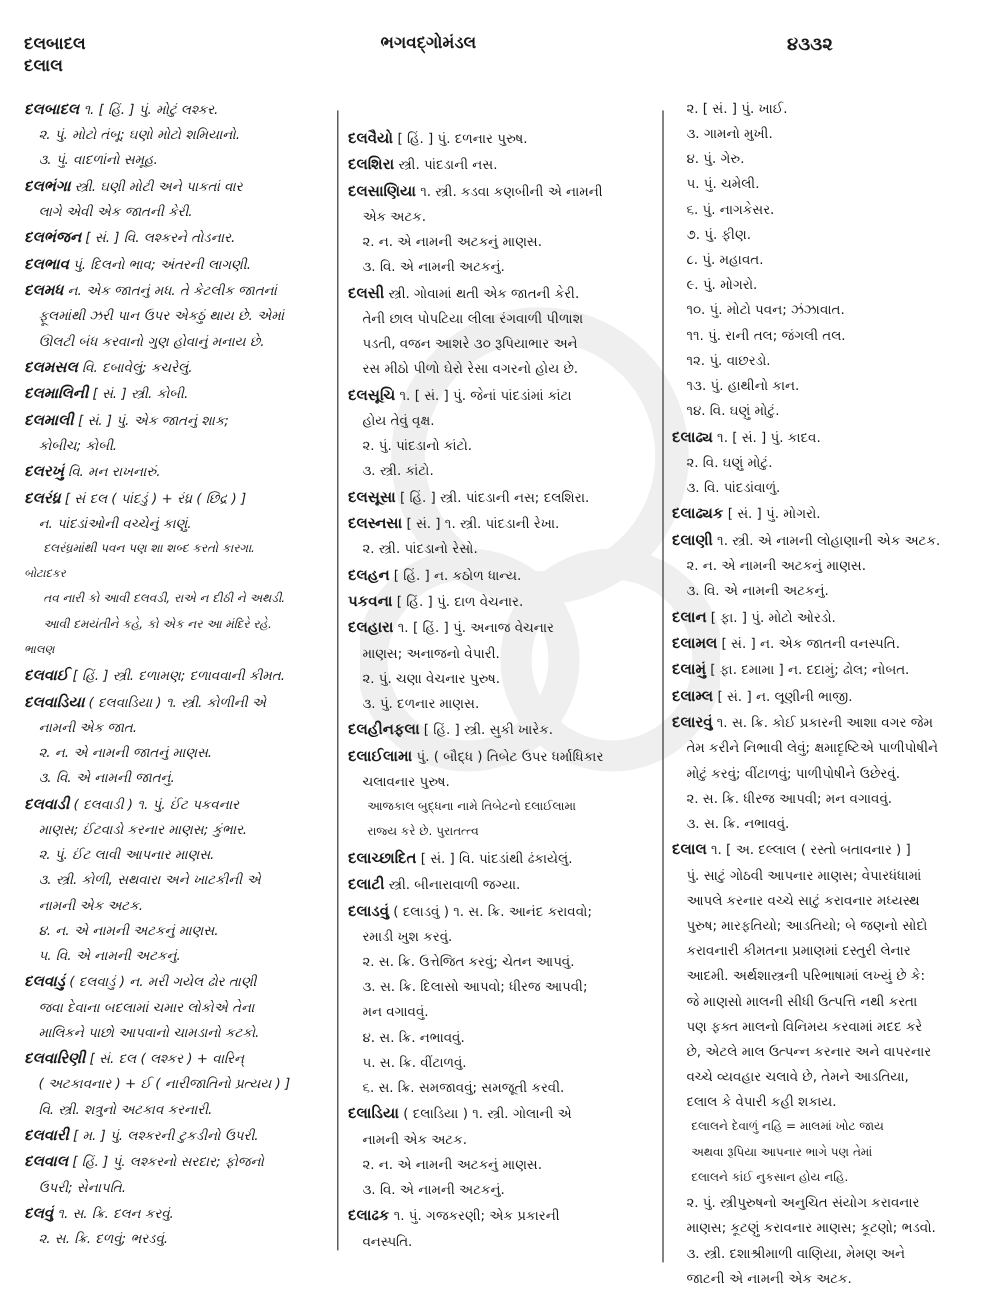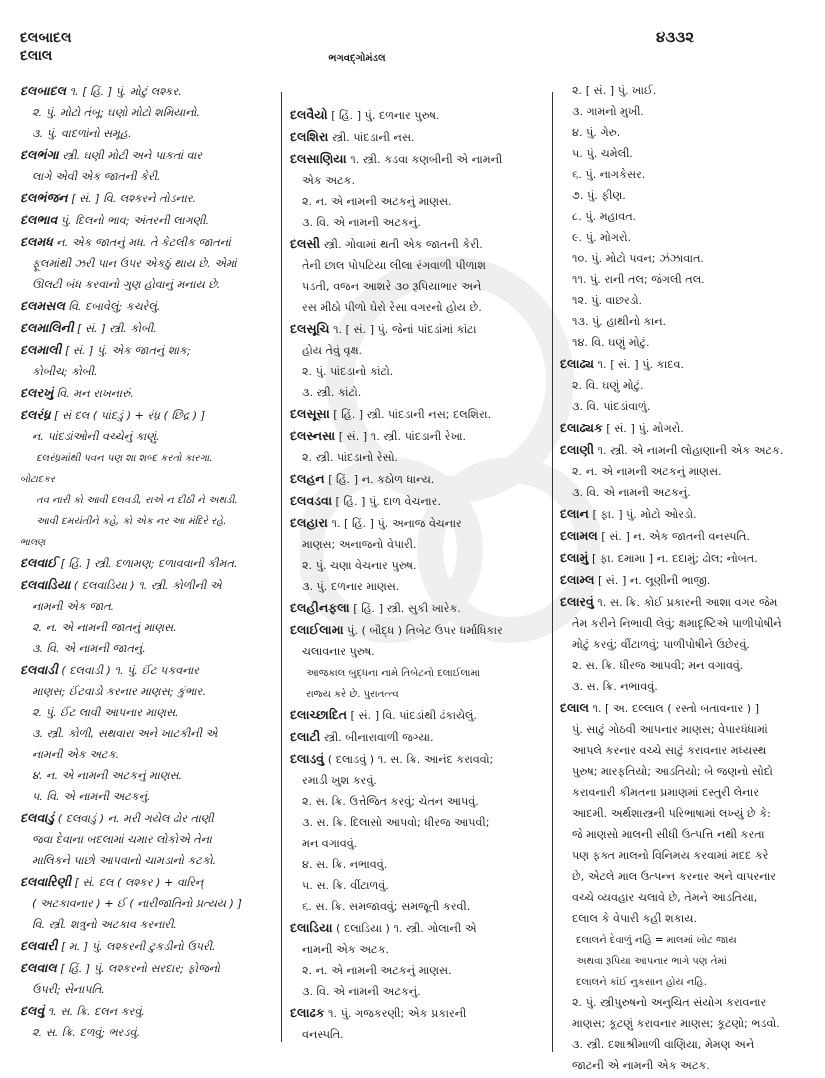--- a/index.html
+++ b/index.html
@@ -2,21 +2,21 @@
 <html><head>
 <meta charset="utf-8">
 <style>
   html, body { margin:0; padding:0; background:#ffffff; }
   body { width:825px; height:1078px; position:relative; overflow:hidden;
          font-family:"DejaVu Sans", sans-serif; color:#1a1a1a; }
   .page { position:absolute; left:0; top:0; width:714px; height:1078px; }
   .watermark { position:absolute; left:300px; top:250px; width:300px; height:440px; pointer-events:none; }
   .header { position:absolute; left:20px; right:20px; top:28px; height:40px; }
   .hdr-left { position:absolute; left:0; top:0; font-weight:bold; font-size:14px; line-height:18px; }
-  .hdr-center { position:absolute; left:0; right:0; top:0; text-align:center; font-weight:bold; font-size:10px;margin-top:24px; }
+  .hdr-center { position:absolute; left:0; right:0; top:0; text-align:center; font-weight:bold; font-size:14px; }
   .hdr-right { position:absolute; right:0; top:0; font-weight:bold; font-size:15px; }
   .col { position:absolute; top:66px; font-size:11.2px; line-height:21px; }
   .col1 { left:20px; width:256px;font-style:italic; }
   .col2 { left:290px; width:256px;margin-top:24px; }
   .col3 { left:560px; width:250px; }
   .divider { position:absolute; top:92px; width:1px; background:#333; }
   .d1 { left:281px; height:950px; }
   .d2 { left:552px; height:960px; }
   .line { white-space:nowrap; overflow:hidden; }
   .hw { font-weight:bold; font-size:12.5px; }
@@ -106,21 +106,21 @@
       <div class="line indent"><span>પડતી, વજન આશરે ૩૦ રૂપિયાભાર અને</span></div>
       <div class="line indent"><span>રસ મીઠો પીળો ઘેરો રેસા વગરનો હોય છે.</span></div>
       <div class="line"><span class="hw">દલસૂચિ</span><span> ૧. [ સં. ] પું. જેનાં પાંદડાંમાં કાંટા</span></div>
       <div class="line indent"><span>હોય તેવું વૃક્ષ.</span></div>
       <div class="line indent"><span>૨. પું. પાંદડાનો કાંટો.</span></div>
       <div class="line indent"><span>૩. સ્ત્રી. કાંટો.</span></div>
       <div class="line"><span class="hw">દલસૂસા</span><span> [ હિં. ] સ્ત્રી. પાંદડાની નસ; દલશિરા.</span></div>
       <div class="line"><span class="hw">દલસ્નસા</span><span> [ સં. ] ૧. સ્ત્રી. પાંદડાની રેખા.</span></div>
       <div class="line indent"><span>૨. સ્ત્રી. પાંદડાનો રેસો.</span></div>
       <div class="line"><span class="hw">દલહન</span><span> [ હિં. ] ન. કઠોળ ધાન્ય.</span></div>
-      <div class="line"><span class="hw">દલવડવા</span><span> [ હિં. ] પું. દાળ વેચનાર.</span></div>
+      <div class="line"><span class="hw">પકવના</span><span> [ હિં. ] પું. દાળ વેચનાર.</span></div>
       <div class="line"><span class="hw">દલહારા</span><span> ૧. [ હિં. ] પું. અનાજ વેચનાર</span></div>
       <div class="line indent"><span>માણસ; અનાજનો વેપારી.</span></div>
       <div class="line indent"><span>૨. પું. ચણા વેચનાર પુરુષ.</span></div>
       <div class="line indent"><span>૩. પું. દળનાર માણસ.</span></div>
       <div class="line"><span class="hw">દલહીનફલા</span><span> [ હિં. ] સ્ત્રી. સુકી ખારેક.</span></div>
       <div class="line"><span class="hw">દલાઈલામા</span><span> પું. ( બૌદ્ધ ) તિબેટ ઉપર ધર્માધિકાર</span></div>
       <div class="line indent"><span>ચલાવનાર પુરુષ.</span></div>
       <div class="line quote"><span>આજકાલ બુદ્ધના નામે તિબેટનો દલાઈલામા</span></div>
       <div class="line quote"><span>રાજ્ય કરે છે.                    પુરાતત્ત્વ</span></div>
       <div class="line"><span class="hw">દલાચ્છાદિત</span><span> [ સં. ] વિ. પાંદડાંથી ઢંકાયેલું.</span></div>

